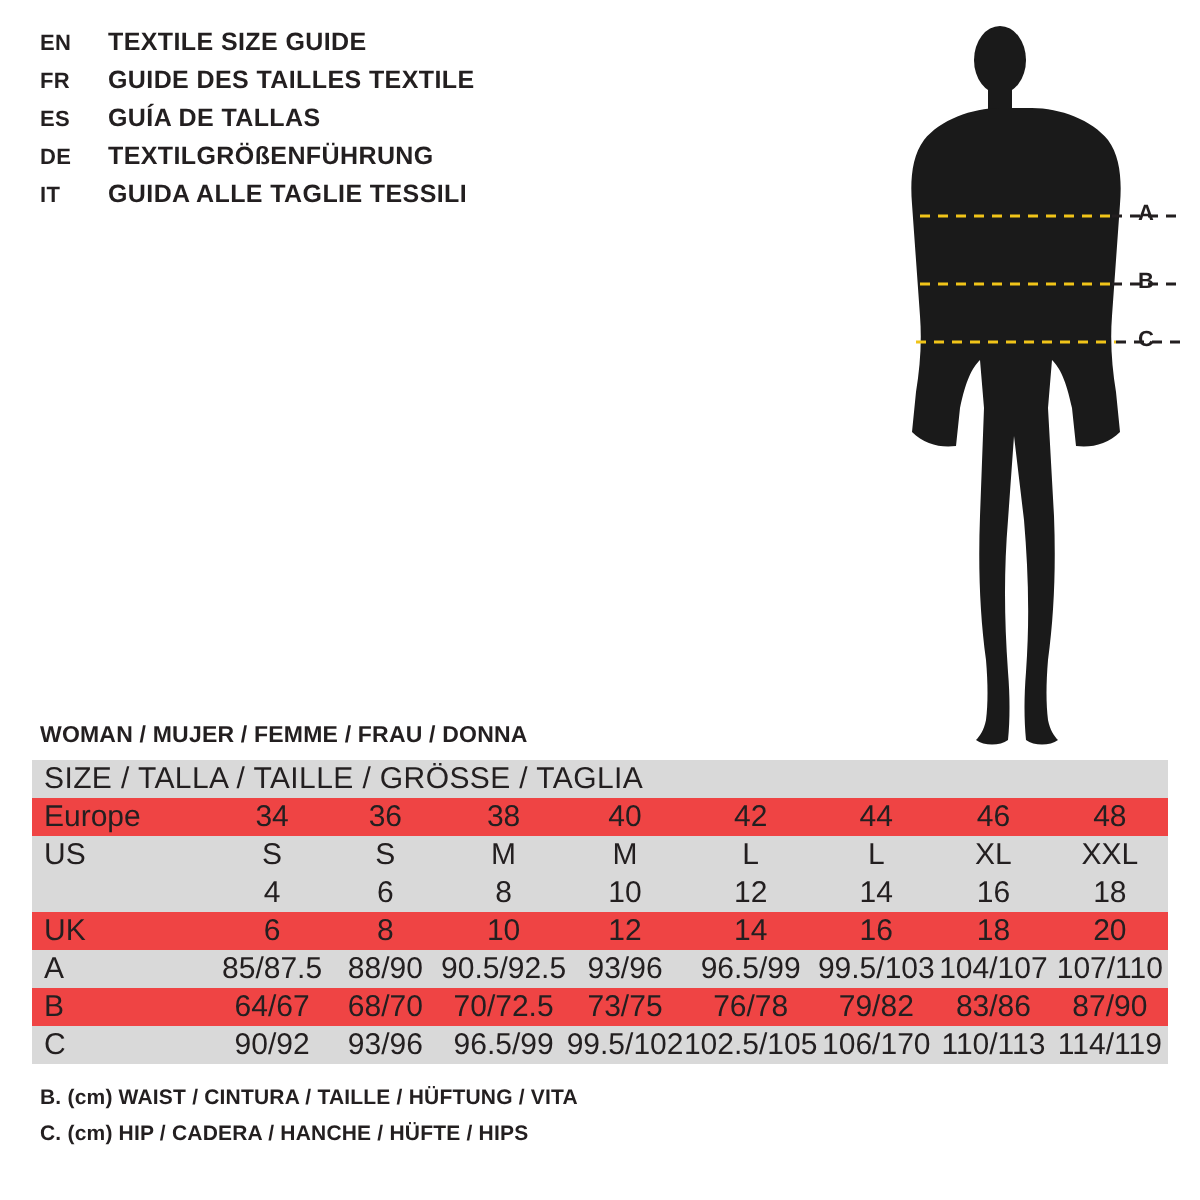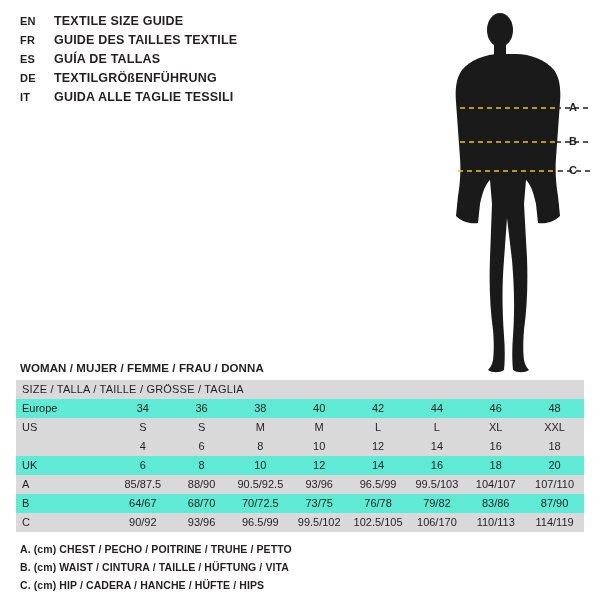--- a/index.html
+++ b/index.html
@@ -70,30 +70,30 @@
     letter-spacing: 0.1px;
     color: #231f20;
   }
 
   table.size-table {
     position: absolute;
     top: 380px;
     left: 16px;
     width: 568px;
     border-collapse: collapse;
-    font-size: 11px;
+    font-size: 15px;
     color: #231f20;
   }
   table.size-table td {
     padding: 2px 0 2px 0;
     height: 15px;
     line-height: 13px;
   }
   table.size-table tr.shaded td { background: #d9d9d9; }
-  table.size-table tr.plain td { background: #5eead4; }
+  table.size-table tr.plain td { background: #ef4444; }
   .col-label {
     width: 92px;
     padding-left: 6px !important;
     text-align: left;
     font-weight: normal;
   }
   .hdr td {
     font-weight: normal;
     letter-spacing: 0.2px;
   }
@@ -287,16 +287,15 @@
       <td class="val">99.5/102</td>
       <td class="val">102.5/105</td>
       <td class="val">106/170</td>
       <td class="val">110/113</td>
       <td class="val">114/119</td>
     </tr>
   </tbody>
 </table>
 
 <div class="notes">
-  <div class="note">A. (cm) CHEST / PECHO / POITRINE / TRUHE / PETTO</div>
   <div class="note">B. (cm) WAIST / CINTURA / TAILLE / HÜFTUNG / VITA</div>
   <div class="note">C. (cm) HIP / CADERA / HANCHE / HÜFTE / HIPS</div>
 </div>
 
 </body></html>

